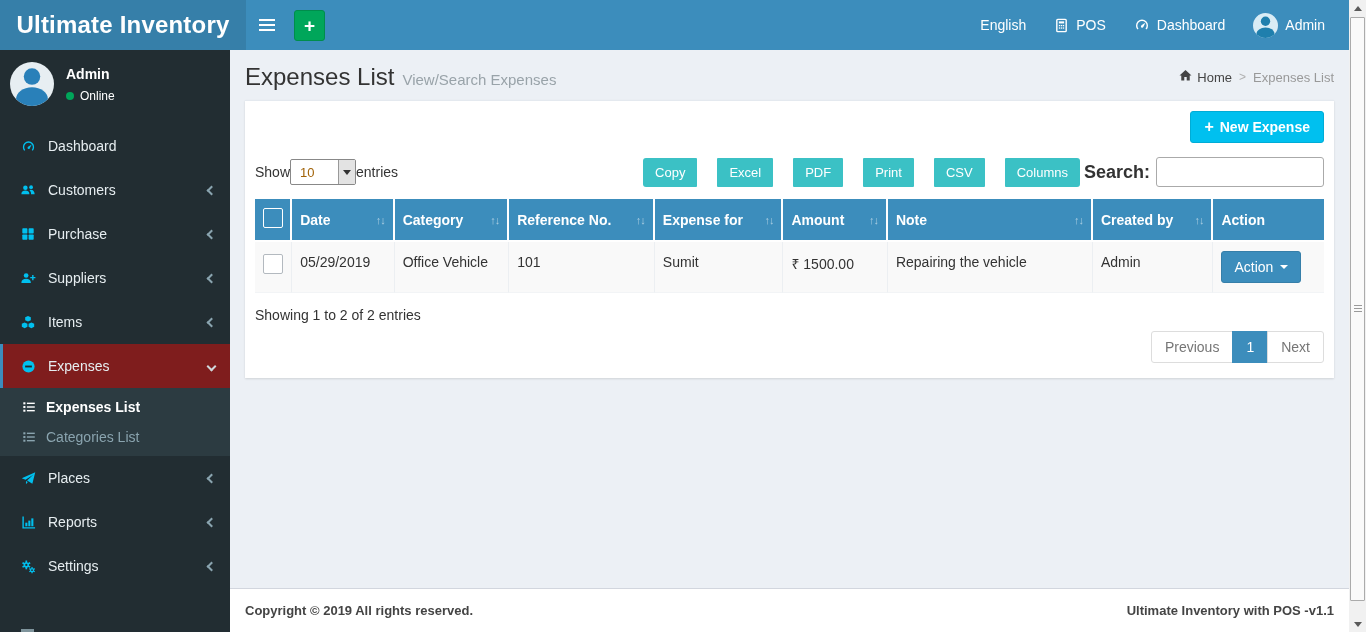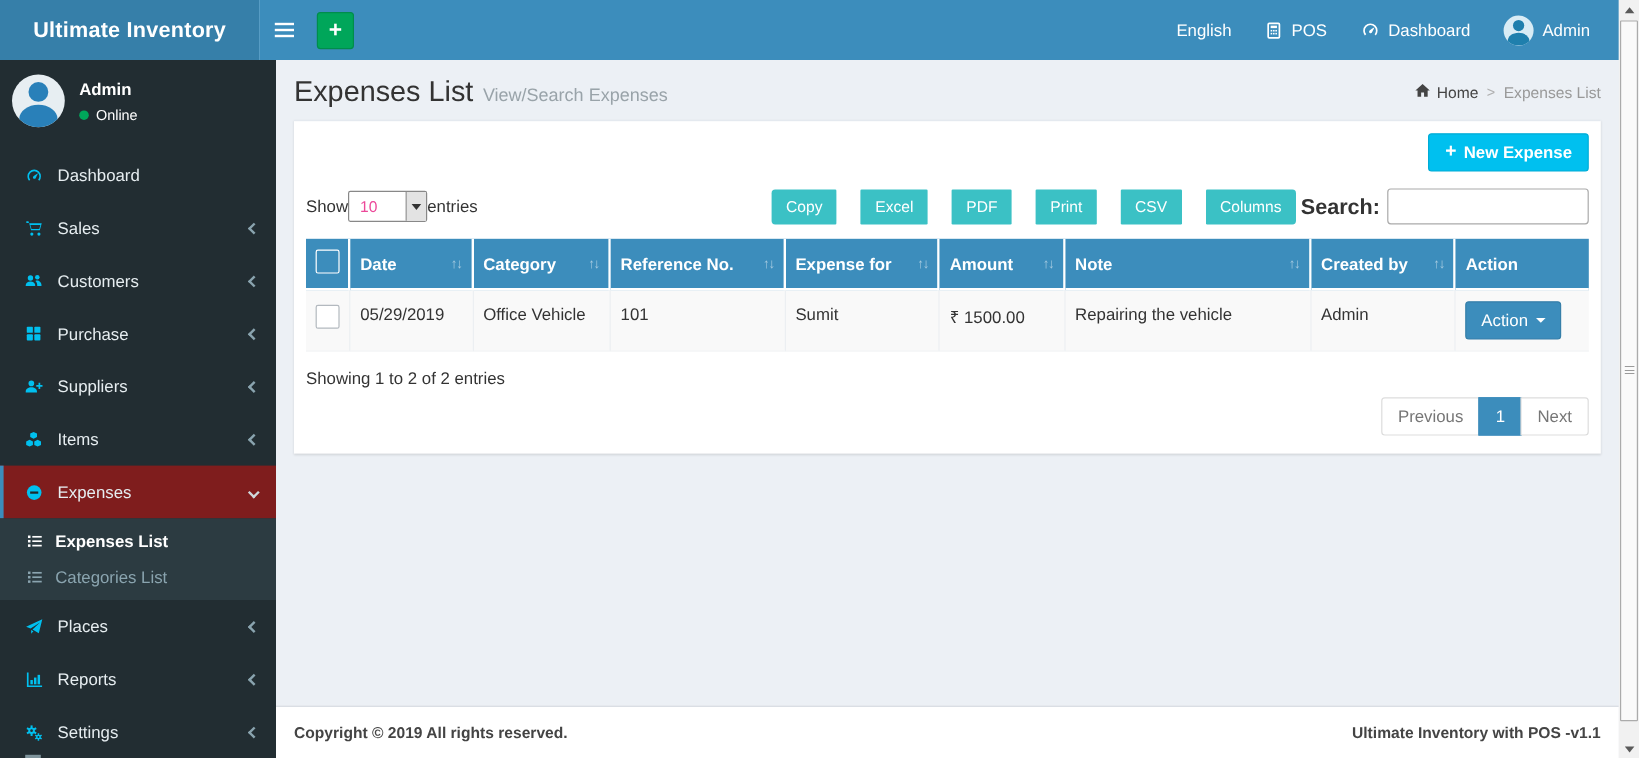--- a/index.html
+++ b/index.html
@@ -1,21 +1,21 @@
 <!DOCTYPE html>
 <html><head>
 <meta charset="utf-8">
 <style>
   * { box-sizing: border-box; margin: 0; padding: 0; }
   html,body { width:1366px; height:632px; overflow:hidden; }
   body { font-family:"Liberation Sans", sans-serif; background:#ecf0f5; position:relative; }
 
   
   .main-header { position:absolute; top:0; left:0; right:17px; height:50px; display:flex; }
-  .logo { width:216px; height:50px; background:#367fa9; color:#fff; font-size:18px; font-weight:bold;
+  .logo { width:246px; height:50px; background:#367fa9; color:#fff; font-size:24px; font-weight:bold;
           display:flex; align-items:center; justify-content:center; letter-spacing:.2px; }
   .navbar { flex:1; background:#3c8dbc; display:flex; align-items:center; }
   .hamburger { width:42px; height:50px; display:flex; flex-direction:column; gap:3px;
                align-items:center; justify-content:center; cursor:pointer; }
   .hamburger i { width:16px; height:2px; background:#fff; display:block; }
   .add-btn { width:31px; height:31px; margin-left:6px; background:#00a65a; border:1px solid #008d4c;
              border-radius:3px; color:#fff; font-size:19px; font-weight:bold; line-height:27px;
              text-align:center; cursor:pointer; }
   .nav-right { margin-left:auto; display:flex; align-items:center; height:50px; padding-right:10px; }
   .nav-item { display:flex; align-items:center; gap:7px; color:#fff; font-size:14px;
@@ -63,21 +63,21 @@
          padding:10px 10px 15px; }
   .box-top { display:flex; justify-content:flex-end; }
   .btn-new { display:flex; align-items:center; gap:6px; background:#00c0ef; border:1px solid #00acd6;
              color:#fff; border-radius:3px; padding:7px 13px; font-size:14px; font-weight:600; cursor:pointer; }
   .btn-new .plus { font-size:16px; font-weight:bold; line-height:1; }
 
   .toolbar { display:flex; align-items:center; margin-top:14px; }
   .length { display:flex; align-items:center; gap:0; font-size:14px; color:#333; }
   .select { width:66px; height:26px; border:1px solid #888; border-radius:2px; background:#fff;
             display:flex; align-items:stretch; cursor:pointer; }
-  .select .val { flex:1; font-size:13px; color:#ec4899; display:flex; align-items:center; padding-left:9px;text-align:center; }
+  .select .val { flex:1; font-size:13px; color:#a16207; display:flex; align-items:center; padding-left:9px;text-align:center; }
   .select .drop { width:17px; background:#e3e3e3; border-left:1px solid #999; display:flex;
                   align-items:center; justify-content:center; }
   .select .drop i { border-left:4px solid transparent; border-right:4px solid transparent; border-top:5px solid #333; }
   .toolbar-right { margin-left:auto; display:flex; align-items:center; }
   .export-group { display:flex; gap:20px; }
   .btn-export { background:#3bc1c5; color:#fff; border:none; font-size:13px; padding:7px 12px;
                 cursor:pointer; border-radius:1px; }
   .export-group .btn-export:first-child { border-radius:3px 1px 1px 3px; }
   .export-group .btn-export:last-child { border-radius:1px 3px 3px 1px; }
   .search-label { font-size:18px; color:#333; font-weight:bold; margin:0 6px 0 4px; }
@@ -199,33 +199,20 @@
   <ul class="menu">
     <li>
       <div class="mi">
         <span class="ic">
           <svg width="15" height="15" viewBox="0 0 16 16" fill="currentColor">
               <path d="M8 2.5A6 6 0 0 0 2 8.5c0 1.5.5 2.9 1.4 4l1.1-.9a4.6 4.6 0 0 1-1.1-3.1 4.6 4.6 0 1 1 9.2 0c0 1.2-.4 2.2-1.1 3.1l1.1.9a6 6 0 0 0 1.4-4 6 6 0 0 0-6-6z"></path>
               <path d="M6.9 9.4a1.3 1.3 0 0 0 2.4.7c.3-.4 2.1-4.3 2.1-4.3S8 7.9 7.4 8.4c-.3.2-.5.6-.5 1z"></path>
             </svg>
         </span>
         <span>Dashboard</span>
-      </div>
-    </li>
-    <li>
-      <div class="mi">
-        <span class="ic">
-          <svg width="15" height="15" viewBox="0 0 16 16" fill="currentColor">
-              <path d="M1 1.5h1.9l.5 1.7h11.3l-1.7 6.2H5.2L3.5 3H1zM5.6 8.3h6.9l1-3.6H4.6z"></path>
-              <circle cx="5.9" cy="12.9" r="1.4"></circle>
-              <circle cx="12.2" cy="12.9" r="1.4"></circle>
-            </svg>
-        </span>
-        <span>Sales</span>
-        <span class="chev left"></span>
       </div>
     </li>
     <li>
       <div class="mi">
         <span class="ic">
           <svg width="16" height="15" viewBox="0 0 16 16" fill="currentColor">
               <circle cx="5.2" cy="5" r="2.4"></circle>
               <path d="M5.2 8C2.9 8 1 9.4 1 11.2V12h8.4v-.8C9.4 9.4 7.5 8 5.2 8z"></path>
               <circle cx="11.3" cy="4.4" r="2"></circle>
               <path d="M11.3 7.2c-.6 0-1.2.1-1.7.4 1 .8 1.6 2 1.6 3.6v.8H15v-.8c0-1.8-1.6-4-3.7-4z"></path>

